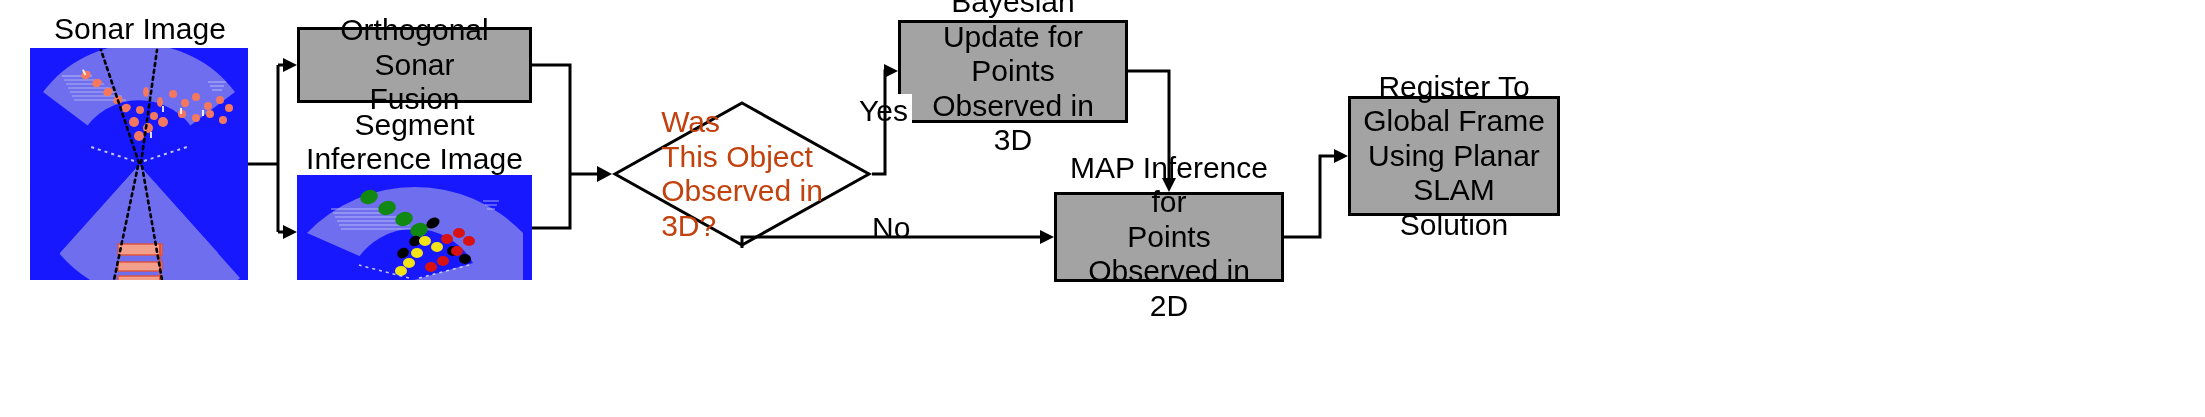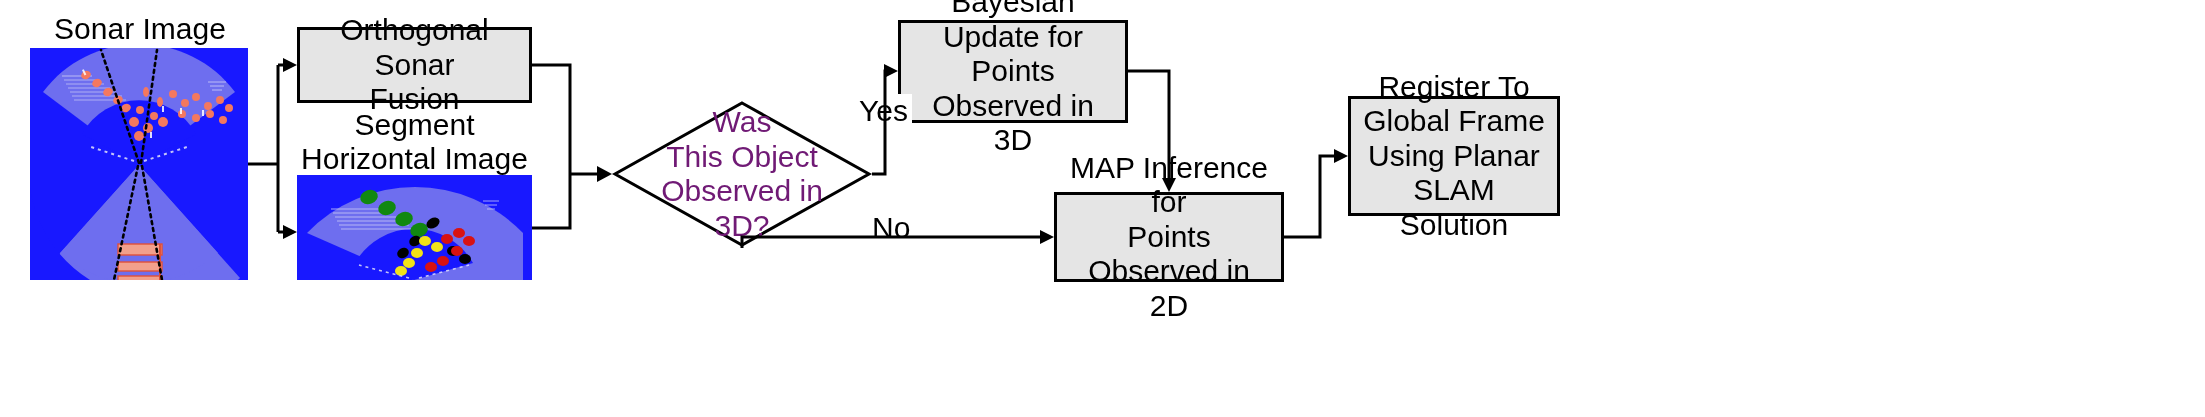--- a/index.html
+++ b/index.html
@@ -15,43 +15,42 @@
     line-height:1.12;
     white-space:pre-line;
     font-family:"Liberation Sans",sans-serif;
   }
 
   
   .box{
     position:absolute;
     box-sizing:border-box;
     border:3px solid #000;
-    background:#e5e5e5;
+    background:#a3a3a3;
     display:flex;
     align-items:center;
     justify-content:center;
     text-align:center;
     font-size:30px;
     line-height:1.15;
     color:#000;
     white-space:pre-line;
     padding:4px 8px;
     font-family:"Liberation Sans",sans-serif;
   }
 
   
   .diamond-wrap{position:absolute;}
   .diamond-wrap svg{position:absolute;left:0;top:0;overflow:visible;}
   .diamond-text{
     position:absolute;
     left:0;top:0;
     width:100%;height:100%;
     display:flex;align-items:center;justify-content:center;
-    text-align:center;
-    font-size:30px;line-height:1.15;color:#701a75;
+    font-size:30px;line-height:1.15;color:#c2410c;
     white-space:pre-line;
     font-family:"Liberation Sans",sans-serif;
     pointer-events:none;
   }
 
   
   .sonar{
     position:absolute;
     background:#1818ff;
     overflow:hidden;
@@ -171,21 +170,21 @@
           <line x1="112" y1="118" x2="132" y2="232"></line>
         </g>
       </g>
     </svg>
   </div>
 
   <div class="box" style="left:297px;top:27px;width:235px;height:76px;">Orthogonal Sonar
 Fusion</div>
 
   <div class="caption" style="left:297px;top:108px;width:235px;">Segment
-Horizontal Image</div>
+Inference Image</div>
 
   <div class="sonar" style="left:297px;top:175px;width:235px;height:105px;">
     <svg class="fan" viewBox="0 0 235 105" preserveAspectRatio="none">
       <rect x="0" y="0" width="235" height="105" fill="#1818ff"></rect>
 
       <path d="M117 105 L10 58 A150 150 0 0 1 226 58 L226 105 Z" fill="#6e6eef"></path>
       <path d="M117 105 L58 88 A68 68 0 0 1 176 88 Z" fill="#1818ff"></path>
 
       <g stroke="#c4c4f7" stroke-width="1.1" opacity="0.85">
         <line x1="34" y1="34" x2="88" y2="34"></line>

